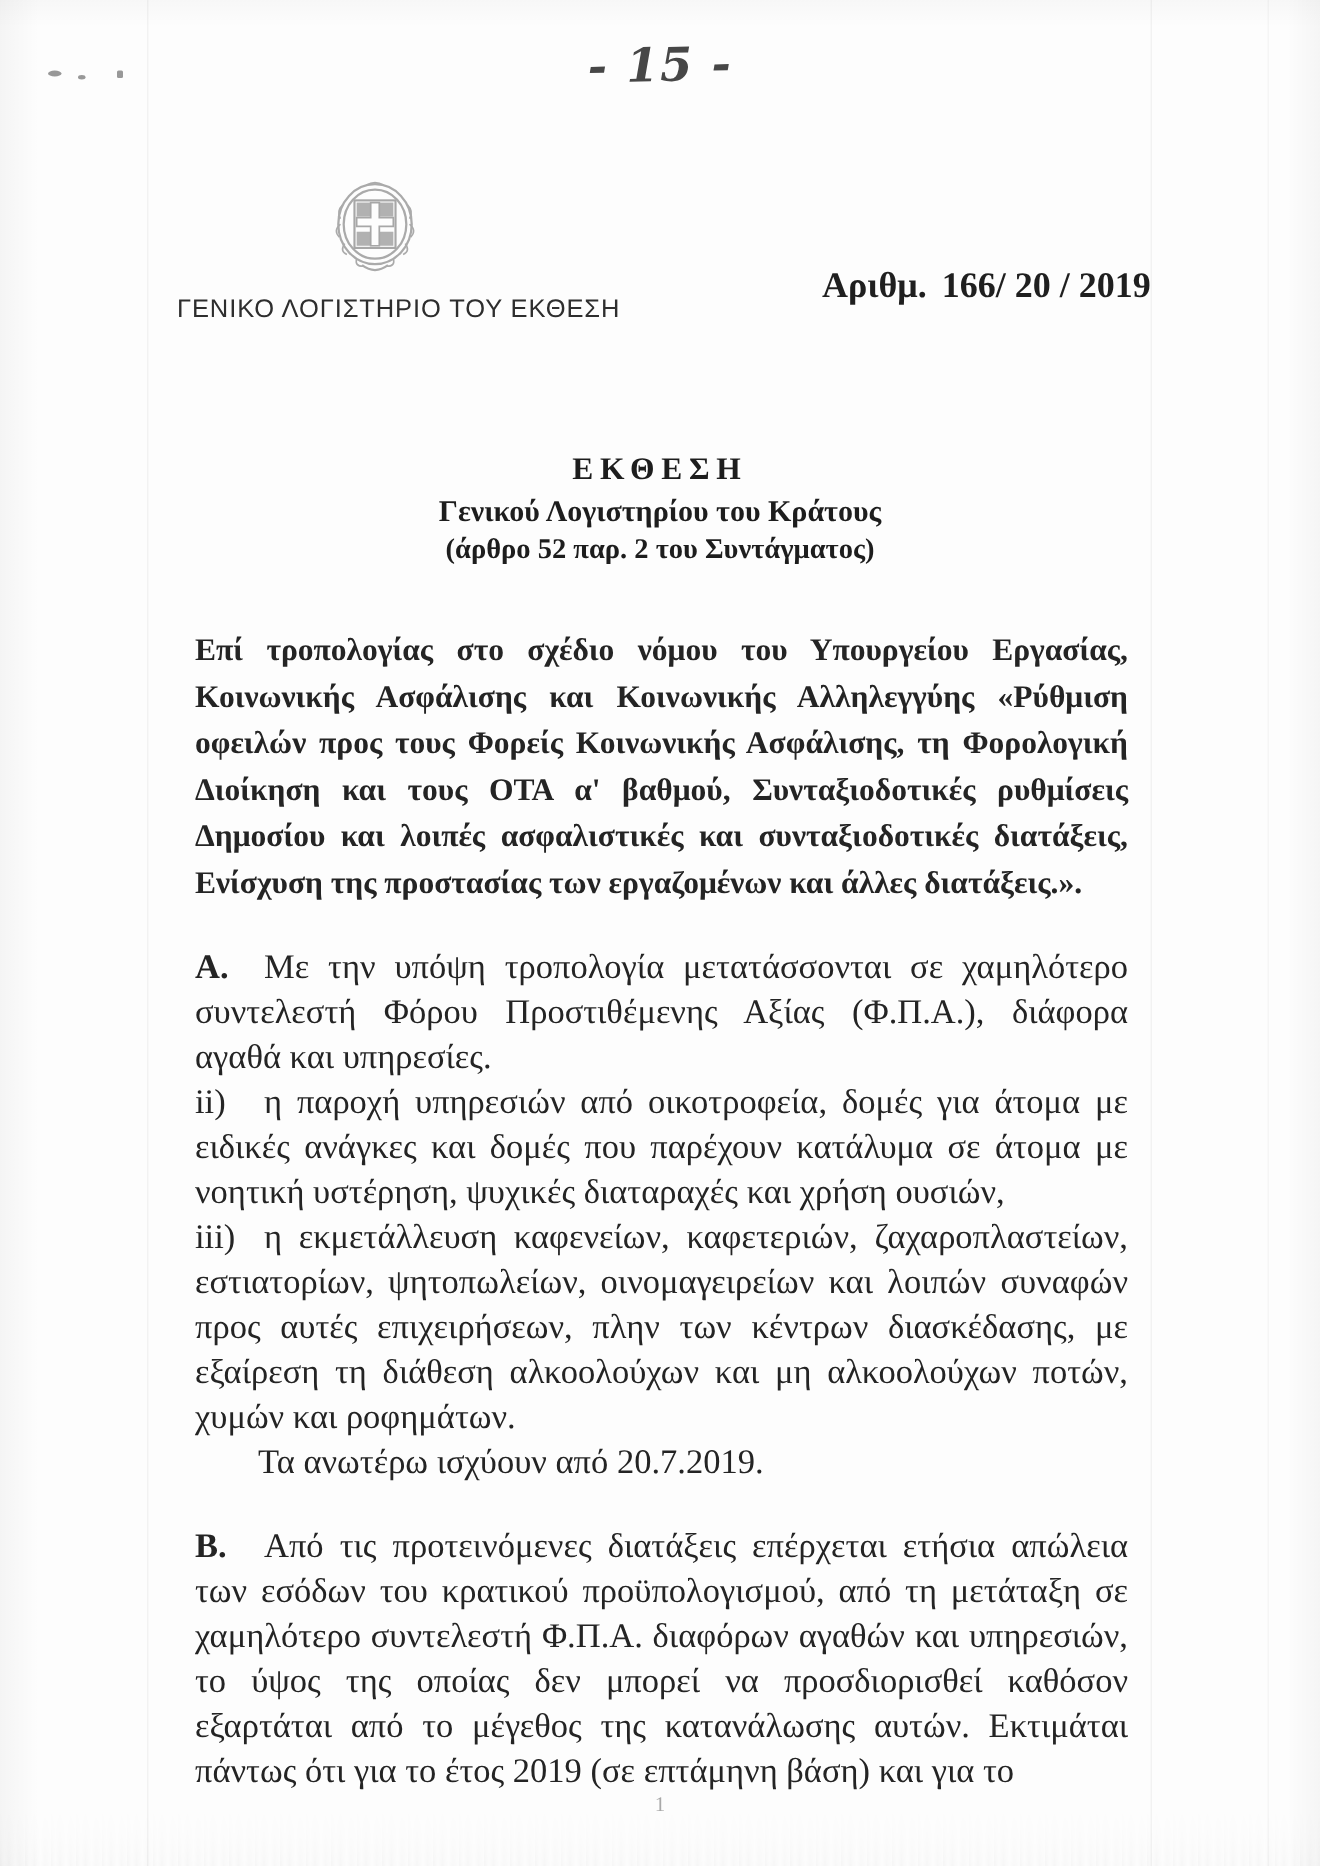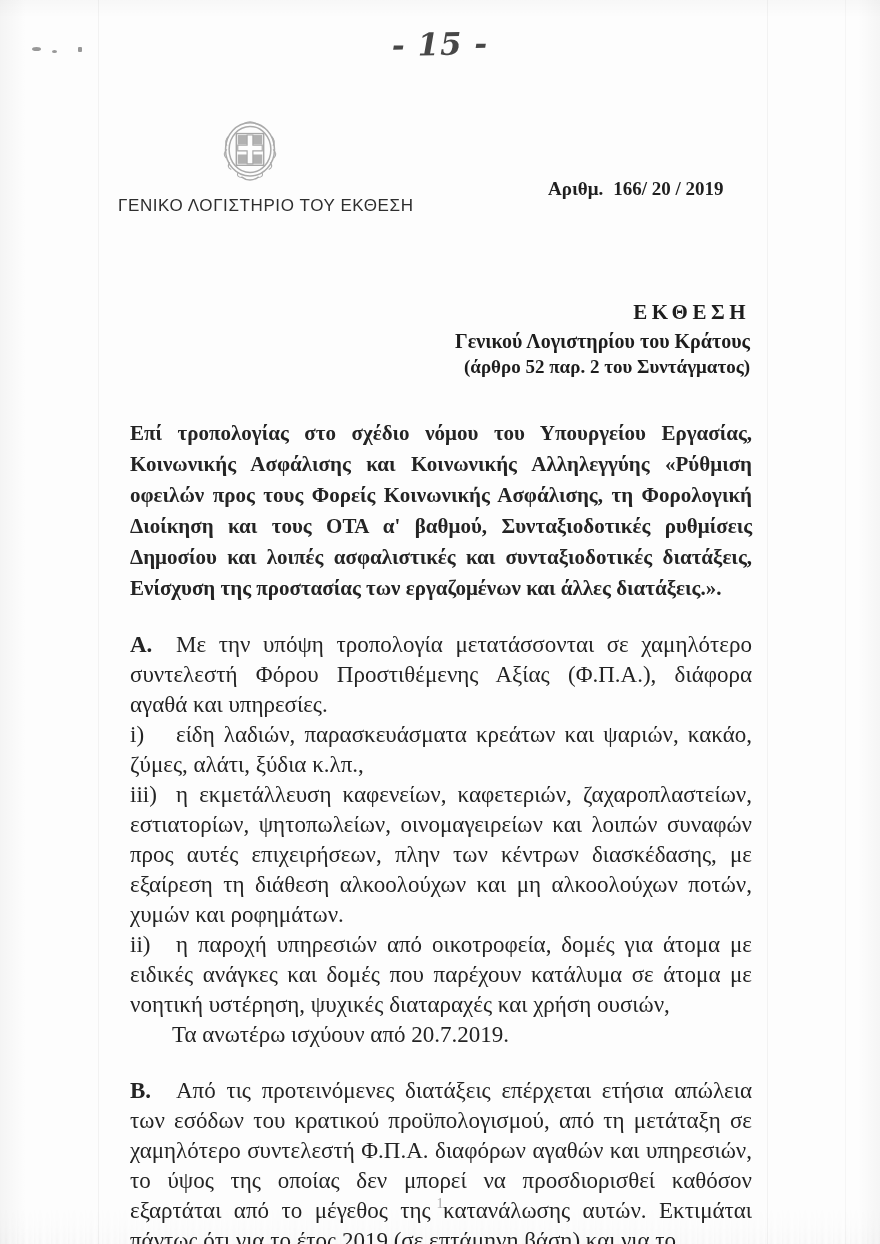--- a/index.html
+++ b/index.html
@@ -99,32 +99,32 @@
     color: #2e2e2e;
     white-space: nowrap;
   }
 
   .doc-number {
     position: absolute;
     left: 548px;
     top: 178px;
     font-family: "Liberation Serif", serif;
     font-weight: 700;
-    font-size: 19px;
+    font-size: 24px;
     color: #1f1f1f;
     white-space: nowrap;
   }
   .doc-number .lbl { margin-right: 10px; }
 
   .title-block {
     position: absolute;
     left: 130px;
     width: 620px;
     top: 300px;
-    text-align: right;
+    text-align: center;
     color: #1d1d1d;
   }
   .title-main {
     font-size: 21px;
     font-weight: 700;
     letter-spacing: 4.5px;
     margin-bottom: 5px;
   }
   .title-sub1 {
     font-size: 20px;
@@ -240,26 +240,25 @@
     <div class="title-sub2">(άρθρο 52 παρ. 2 του Συντάγματος)</div>
   </div>
 
   <div class="body-area">
 
     <p class="para lead">Επί τροπολογίας στο σχέδιο νόμου του Υπουργείου Εργασίας, Κοινωνικής Ασφάλισης και Κοινωνικής Αλληλεγγύης «Ρύθμιση οφειλών προς τους Φορείς Κοινωνικής Ασφάλισης, τη Φορολογική Διοίκηση και τους ΟΤΑ α' βαθμού, Συνταξιοδοτικές ρυθμίσεις Δημοσίου και λοιπές ασφαλιστικές και συνταξιοδοτικές διατάξεις, Ενίσχυση της προστασίας των εργαζομένων και άλλες διατάξεις.».</p>
 
     <p class="para"><span class="marker">Α.</span><span>Με την υπόψη τροπολογία μετατάσσονται σε χαμηλότερο συντελεστή Φόρου Προστιθέμενης Αξίας (Φ.Π.Α.), διάφορα αγαθά και υπηρεσίες.</span></p>
 
 
-    <p class="para"><span class="marker-roman">i)</span><span>είδη λαδιών, παρασκευάσματα κρεάτων και ψαριών, κακάο, ζύμες, αλάτι, ξύδια κ.λπ.,</span></p>
+
+    <p class="para"><span class="marker-roman">ii)</span><span>η παροχή υπηρεσιών από οικοτροφεία, δομές για άτομα με ειδικές ανάγκες και δομές που παρέχουν κατάλυμα σε άτομα με νοητική υστέρηση, ψυχικές διαταραχές και χρήση ουσιών,</span></p>
 
     <p class="para"><span class="marker-roman">iii)</span><span>η εκμετάλλευση καφενείων, καφετεριών, ζαχαροπλαστείων, εστιατορίων, ψητοπωλείων, οινομαγειρείων και λοιπών συναφών προς αυτές επιχειρήσεων, πλην των κέντρων διασκέδασης, με εξαίρεση τη διάθεση αλκοολούχων και μη αλκοολούχων ποτών, χυμών και ροφημάτων.</span></p>
 
-    <p class="para"><span class="marker-roman">ii)</span><span>η παροχή υπηρεσιών από οικοτροφεία, δομές για άτομα με ειδικές ανάγκες και δομές που παρέχουν κατάλυμα σε άτομα με νοητική υστέρηση, ψυχικές διαταραχές και χρήση ουσιών,</span></p>
-
 
     <p class="para indent">Τα ανωτέρω ισχύουν από 20.7.2019.</p>
 
     <div class="block-gap-lg"></div>
 
     <p class="para"><span class="marker">Β.</span><span>Από τις προτεινόμενες διατάξεις επέρχεται ετήσια απώλεια των εσόδων του κρατικού προϋπολογισμού, από τη μετάταξη σε χαμηλότερο συντελεστή Φ.Π.Α. διαφόρων αγαθών και υπηρεσιών, το ύψος της οποίας δεν μπορεί να προσδιορισθεί καθόσον εξαρτάται από το μέγεθος της κατανάλωσης αυτών. Εκτιμάται πάντως ότι για το έτος 2019 (σε επτάμηνη βάση) και για το</span></p>
 
   </div>
 
   <div class="footer-num">1</div>

